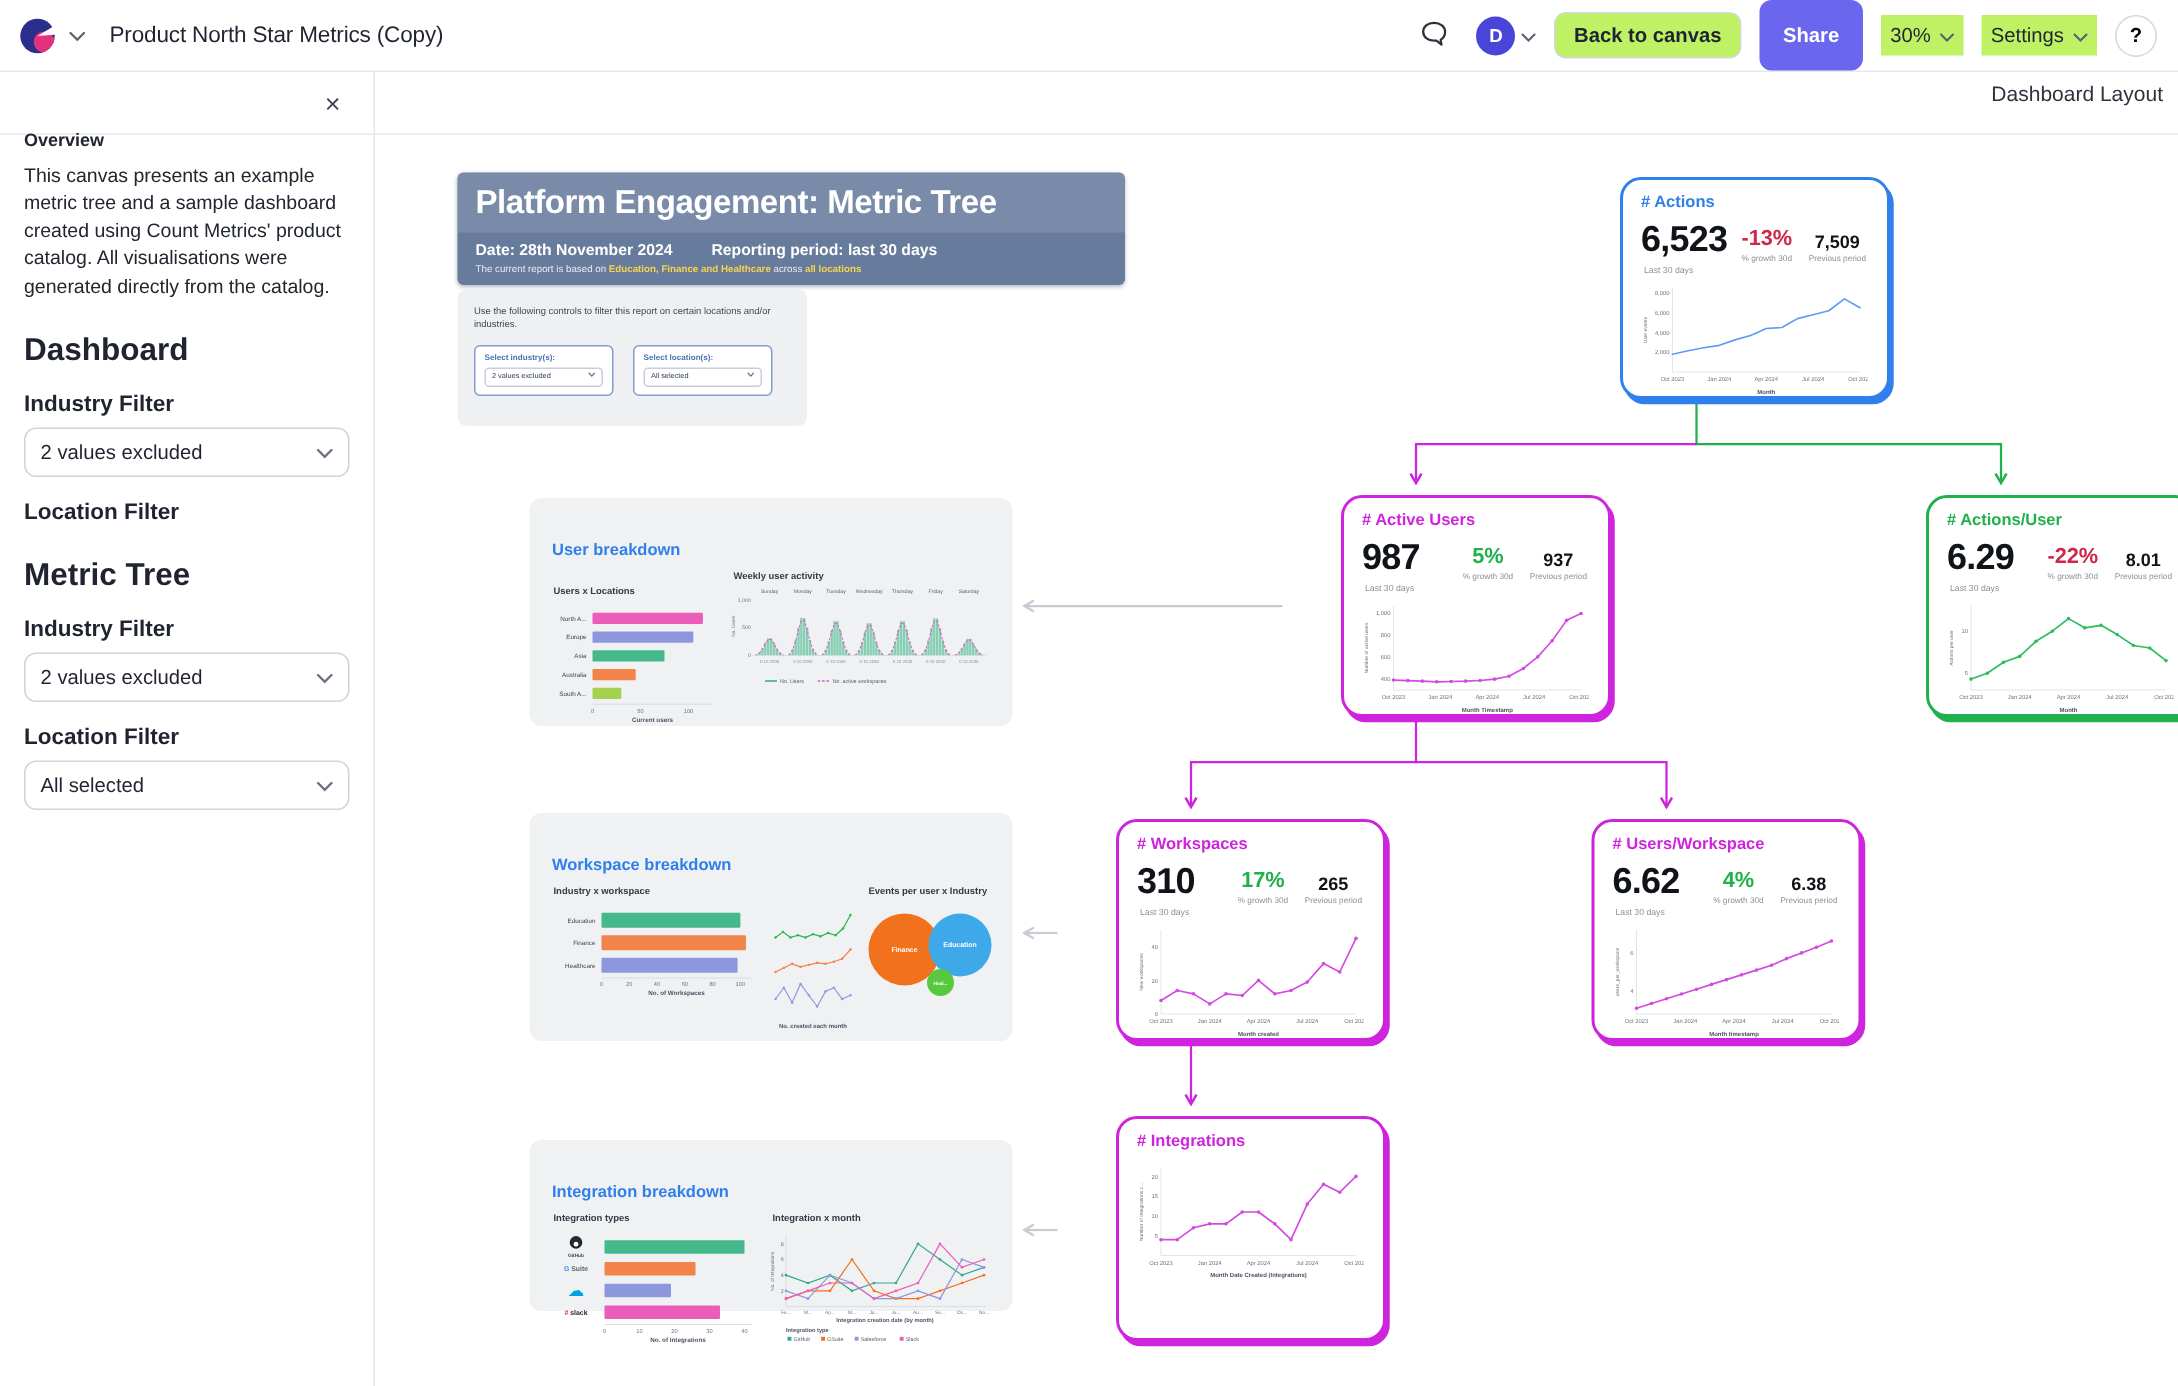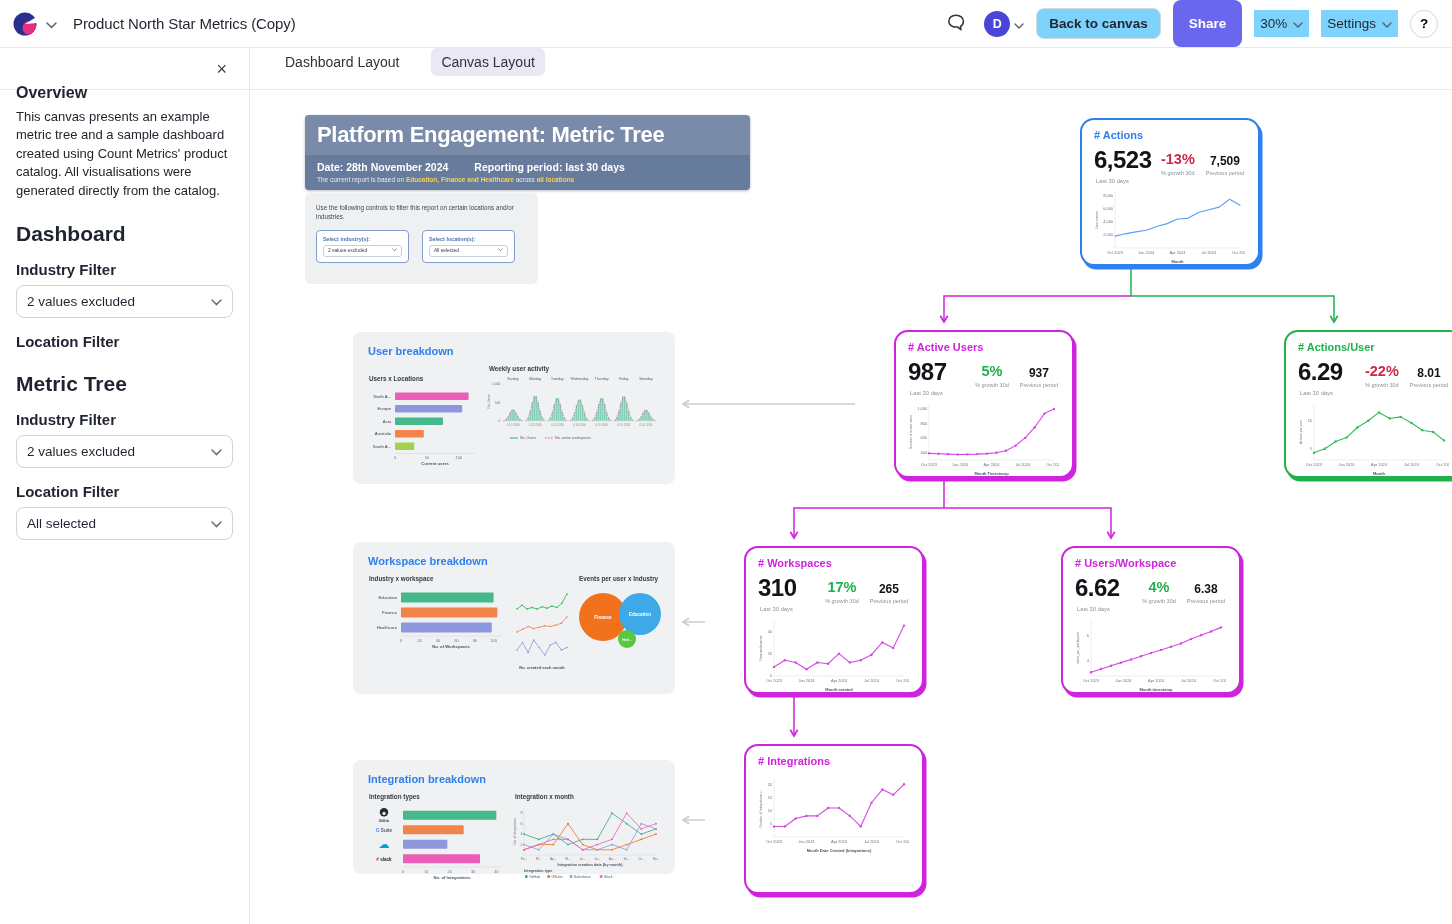--- a/index.html
+++ b/index.html
@@ -7,47 +7,47 @@
     font-family:"Liberation Sans","DejaVu Sans",sans-serif; background:#fff; color:#1f2430; }
 
   
   .app-header { height:48px; display:flex; align-items:center; justify-content:space-between;
     padding:0 14px 0 12px; border-bottom:1px solid #e6e8eb; background:#fff; }
   .hgroup { display:flex; align-items:center; gap:8px; }
   .logo { width:26px; height:26px; cursor:pointer; }
   .chev { display:inline-block; }
   .doc-title { font-size:15px; font-weight:400; margin-left:8px; letter-spacing:-0.1px; }
   .hbtn { display:flex; align-items:center; gap:6px; font-size:13.5px; font-weight:500;
-    color:#1f2430; background:#7dd3fc; border:none; cursor:pointer; padding:6px 6px; }
+    color:#1f2430; background:#bef264; border:none; cursor:pointer; padding:6px 6px; }
   .btn-outline { border:1px solid #d4d7dc; border-radius:8px; padding:7px 12px; font-weight:600; }
   .btn-primary { background:var(--indigo); color:#fff; border-radius:8px; padding:16px 16px;
     font-weight:600; border:none; }
   .avatar { width:26px; height:26px; border-radius:50%; background:#4845d8; color:#fff;
     font-size:12.5px; font-weight:700; display:flex; align-items:center; justify-content:center; }
   .help-btn { width:28px; height:28px; border-radius:50%; border:1px solid #d4d7dc; background:#fff;
     font-size:13.5px; font-weight:700; display:flex; align-items:center; justify-content:center; cursor:pointer; }
   .icon-btn { background:none; border:none; cursor:pointer; display:flex; align-items:center; }
 
   
   .frame { display:flex; height:876px; }
   .sidebar { width:250px; border-right:1px solid #e6e8eb; flex:none; }
   .sb-head { height:42px; display:flex; align-items:center; justify-content:space-between;
     padding:0 16px; border-bottom:1px solid #e6e8eb; }
-  .sb-title { font-size:16px; font-weight:700;margin-top:48px; }
+  .sb-title { font-size:12px; font-weight:700;margin-top:48px; }
   .sb-close { font-size:18px; color:#3c4250; background:none; border:none; cursor:pointer; line-height:1; }
   .sb-body { padding:18px 16px; }
   .sb-desc { font-size:13px; line-height:1.42; color:#21262f; margin:0 0 6px; }
   .sb-h1 { font-size:21px; font-weight:700; margin:22px 0 2px; }
   .sb-h2 { font-size:15px; font-weight:700; margin:15px 0 7px; }
   .select { height:33px; border:1px solid #cfd4da; border-radius:8px; display:flex; align-items:center;
     justify-content:space-between; padding:0 10px; font-size:13.5px; color:#1f2430; cursor:pointer; background:#fff; }
 
   .main { flex:1; display:flex; flex-direction:column; }
-  .tabbar { height:42px; display:flex; align-items:flex-start; gap:22px; padding-left:25px;
-    border-bottom:1px solid #e6e8eb; }
+  .tabbar { height:42px; display:flex; align-items:flex-end; gap:22px; padding-left:25px;
+    border-bottom:1px solid #e6e8eb;flex-direction:column; }
   .tab { font-size:14px; color:#2d333d; cursor:pointer; padding:6px 10px; border-radius:6px; }
   .tab.active { background:#e9e8f4; font-weight:400; }
 
   
   .canvas { position:relative; width:1202px; height:834px; background:#fff; overflow:hidden; }
   .edges { position:absolute; inset:0; pointer-events:none; }
   .edge { fill:none; stroke-width:1.5; }
 
   .title-block { position:absolute; left:55px; top:25px; width:445px; background:#677c9d;
     border-radius:4px; overflow:hidden; box-shadow:0 1px 3px rgba(20,30,50,.3); }
@@ -64,21 +64,21 @@
   .fc-box { background:#fff; border:1px solid #7f9ecb; border-radius:4px; padding:5px 6px; width:93px; }
   .fc-label { font-size:5.4px; font-weight:700; color:#4a72b4; margin-bottom:3px; }
   .fc-select { border:1px solid #c6cfdb; border-radius:3px; font-size:4.9px; color:#374151;
     padding:2.5px 4px; display:flex; justify-content:space-between; align-items:center; cursor:pointer; }
 
   .bcard { position:absolute; left:103px; width:322px; background:#f0f1f3; border-radius:8px;
     padding:13px 14px; }
   #bd-user { top:242px; height:152px; }
   #bd-workspace { top:452px; height:152px; }
   #bd-integration { top:670px; height:114px; }
-  .bcard h3 { font-size:11px; font-weight:700; color:#2f80ed; margin:0 0 8px 1px; }
+  .bcard h3 { font-size:11px; font-weight:700; color:#2f80ed; margin:16px 0 8px 1px; }
   .bc-row { display:flex; gap:6px; align-items:flex-start; }
   .bc-col { display:flex; flex-direction:column; }
   .bc-sub { font-size:6.3px; font-weight:700; color:#333a45; margin:0 0 3px 2px; }
   .bc-spacer { margin-top:10px; }
 
   .node { position:absolute; width:180px; height:148px; background:#fff;
     border:2.5px solid var(--c); border-radius:14px; box-shadow:2.5px 3.5px 0 var(--c);
     padding:9px 12px 6px; cursor:pointer;margin-left:39px; }
   #node-actions { left:791px; top:28px; }
   #node-active-users { left:605px; top:240px; }

